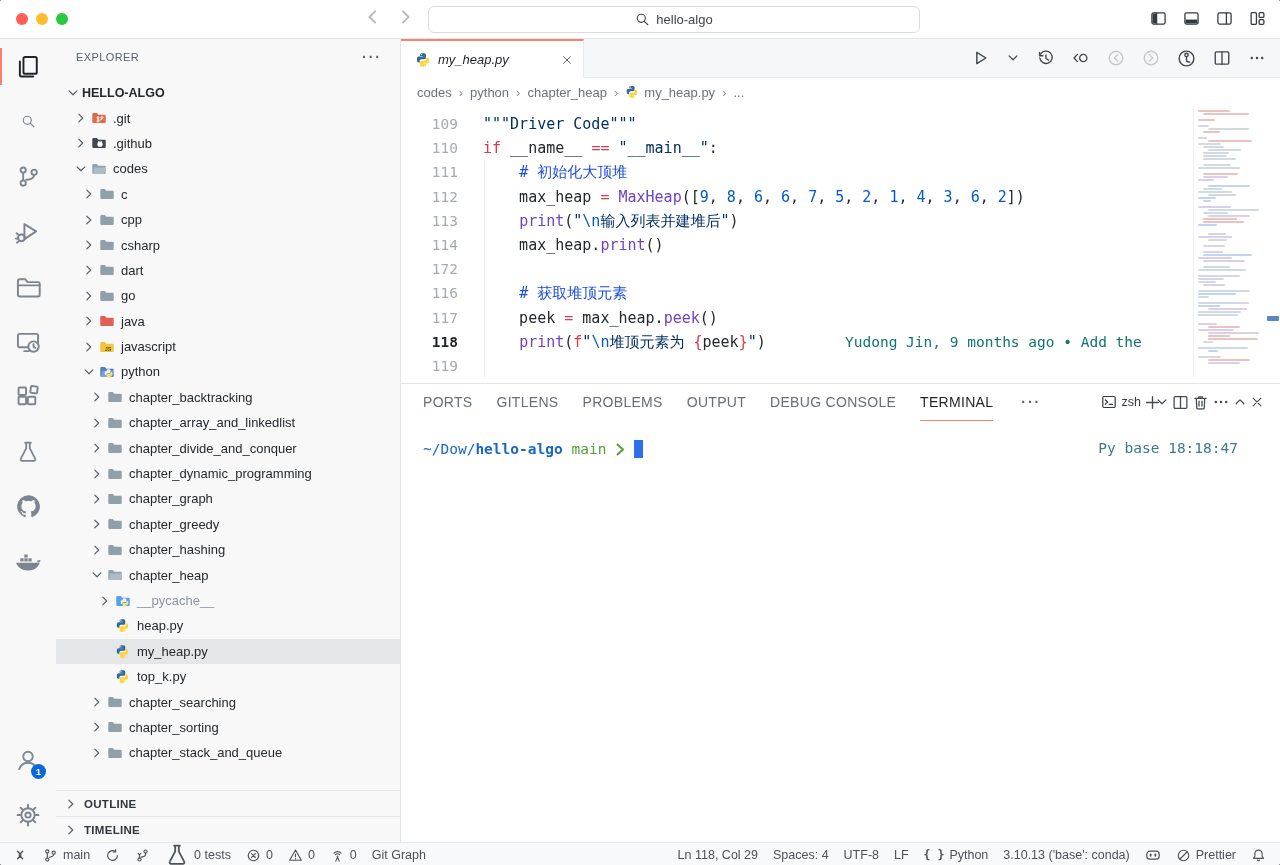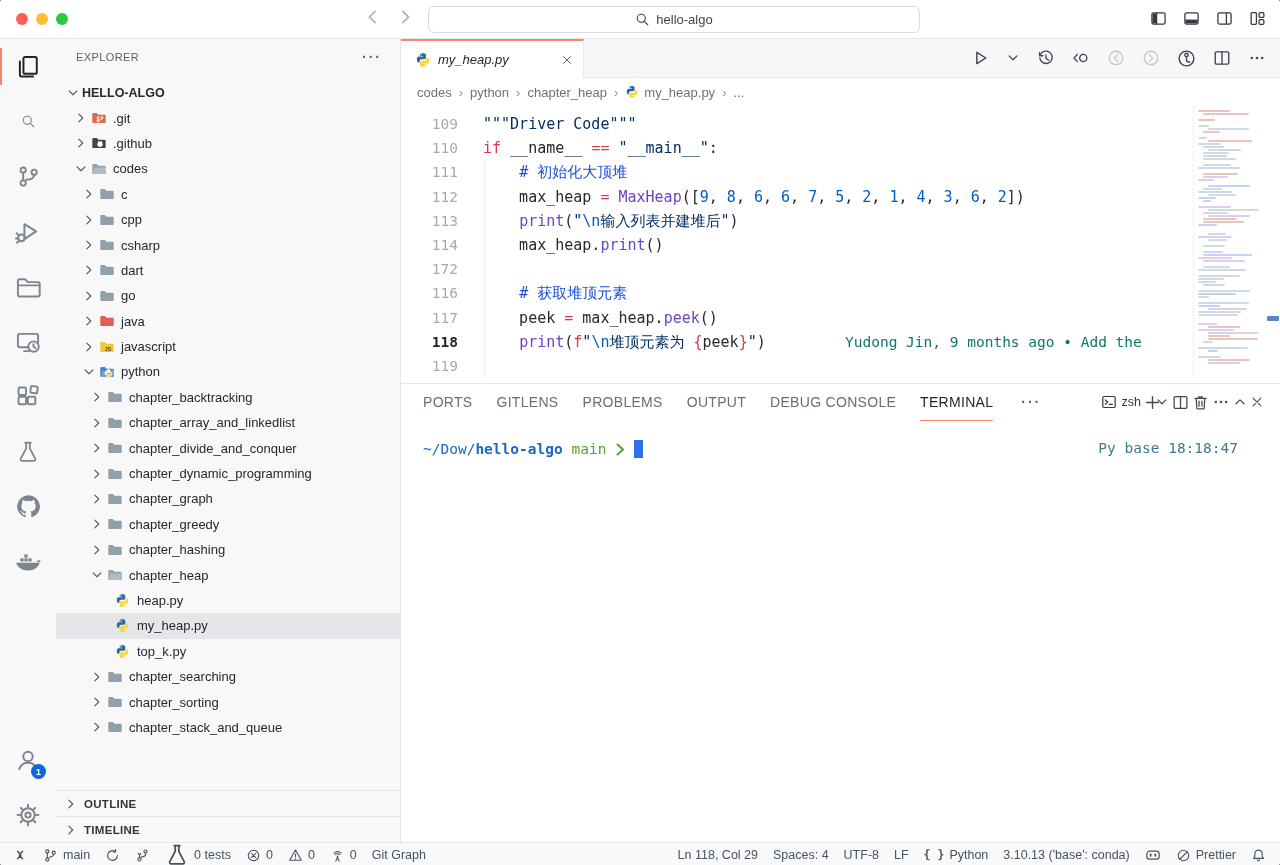--- a/index.html
+++ b/index.html
@@ -548,20 +548,37 @@
                 <path d="M3.5 5.5 8 10l4.5-4.5" stroke-width="1.4"></path>
               </svg>
             </span>
             <span class="ficon icn">
               <svg width="16" height="16" viewBox="0 0 16 16">
                 <path fill="#8fa3b0" d="M1.3 3.9a1 1 0 0 1 1-1h3.5l1.6 1.8h6.3a1 1 0 0 1 1 1v6.4a1 1 0 0 1-1 1H2.3a1 1 0 0 1-1-1z"></path>
                 <path fill="#ffffff" opacity="0.28" d="M3 6.6h11.9l-1.7 6.5H2z"></path>
               </svg>
             </span>
             <span>chapter_heap</span>
+          </div>
+          <div class="trow dim" style="padding-left:40px">
+            <span class="chev icn">
+              <svg width="14" height="14" viewBox="0 0 16 16" fill="none" stroke="currentColor" stroke-width="1.2" stroke-linecap="round" stroke-linejoin="round">
+                <path d="M5.5 3.5 10 8l-4.5 4.5" stroke-width="1.4"></path>
+              </svg>
+            </span>
+            <span class="ficon icn">
+              <svg width="16" height="16" viewBox="0 0 16 16">
+                <path fill="#56a2e6" d="M1.3 3.9a1 1 0 0 1 1-1h3.5l1.6 1.8h6.3a1 1 0 0 1 1 1v6.4a1 1 0 0 1-1 1H2.3a1 1 0 0 1-1-1z"></path>
+                <g transform="translate(4.6 4.6) scale(0.62)">
+                  <path fill="#ffffff" d="M7.9 1.2c-3.1 0-2.9 1.35-2.9 1.35V4h3v.45H3.9s-2-.25-2 2.95 1.75 3.05 1.75 3.05h1.05V8.9s-.08-1.75 1.72-1.75h2.9s1.63.05 1.63-1.6V2.8s.27-1.6-3.05-1.6z"></path>
+                  <path fill="#ffe873" d="M8.1 14.8c3.1 0 2.9-1.35 2.9-1.35V12H8v-.45h4.1s2 .25 2-2.95-1.75-3.05-1.75-3.05h-1.05v1.55s.08 1.75-1.72 1.75h-2.9s-1.63-.05-1.63 1.6v2.75s-.27 1.6 3.05 1.6z"></path>
+                </g>
+              </svg>
+            </span>
+            <span>__pycache__</span>
           </div>
           <div class="trow" style="padding-left:40px">
             <span class="chev"></span>
             <span class="ficon icn">
               <svg width="15" height="15" viewBox="0 0 16 16">
                 <path fill="#306998" d="M7.9 1.2c-3.1 0-2.9 1.35-2.9 1.35V4h3v.45H3.9s-2-.25-2 2.95 1.75 3.05 1.75 3.05h1.05V8.9s-.08-1.75 1.72-1.75h2.9s1.63.05 1.63-1.6V2.8s.27-1.6-3.05-1.6zM6.3 2.1a.56.56 0 1 1 0 1.12.56.56 0 0 1 0-1.12z"></path>
                 <path fill="#ffd43b" d="M8.1 14.8c3.1 0 2.9-1.35 2.9-1.35V12H8v-.45h4.1s2 .25 2-2.95-1.75-3.05-1.75-3.05h-1.05v1.55s.08 1.75-1.72 1.75h-2.9s-1.63-.05-1.63 1.6v2.75s-.27 1.6 3.05 1.6zM9.7 13.9a.56.56 0 1 1 0-1.12.56.56 0 0 1 0 1.12z"></path>
               </svg>
             </span>
             <span>heap.py</span>

